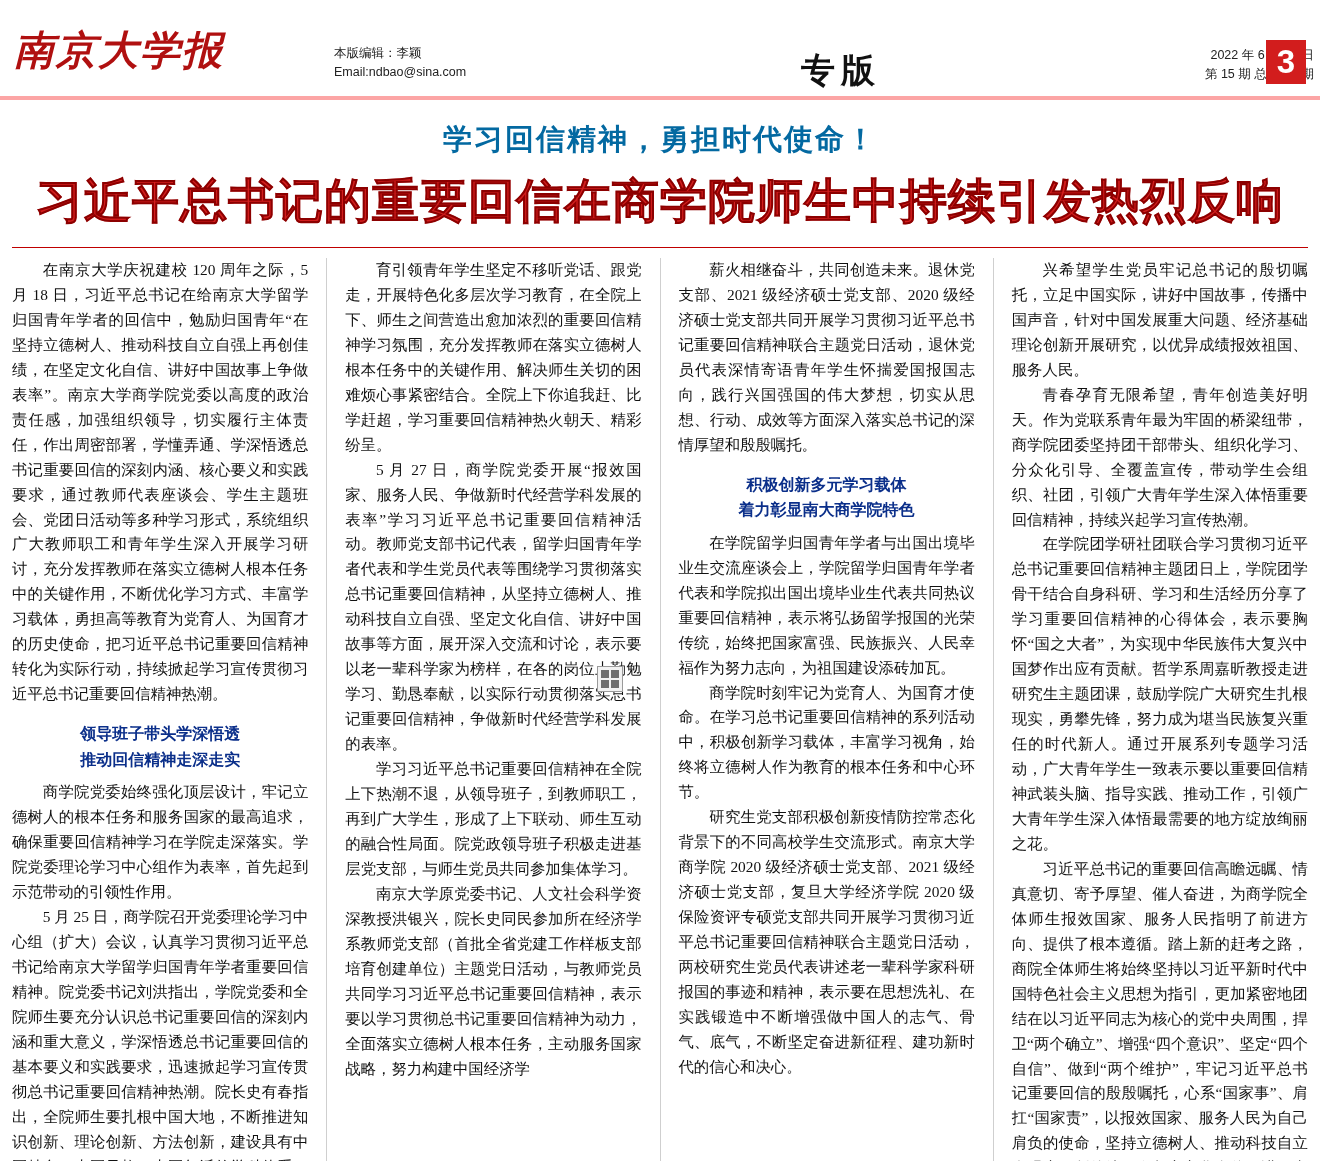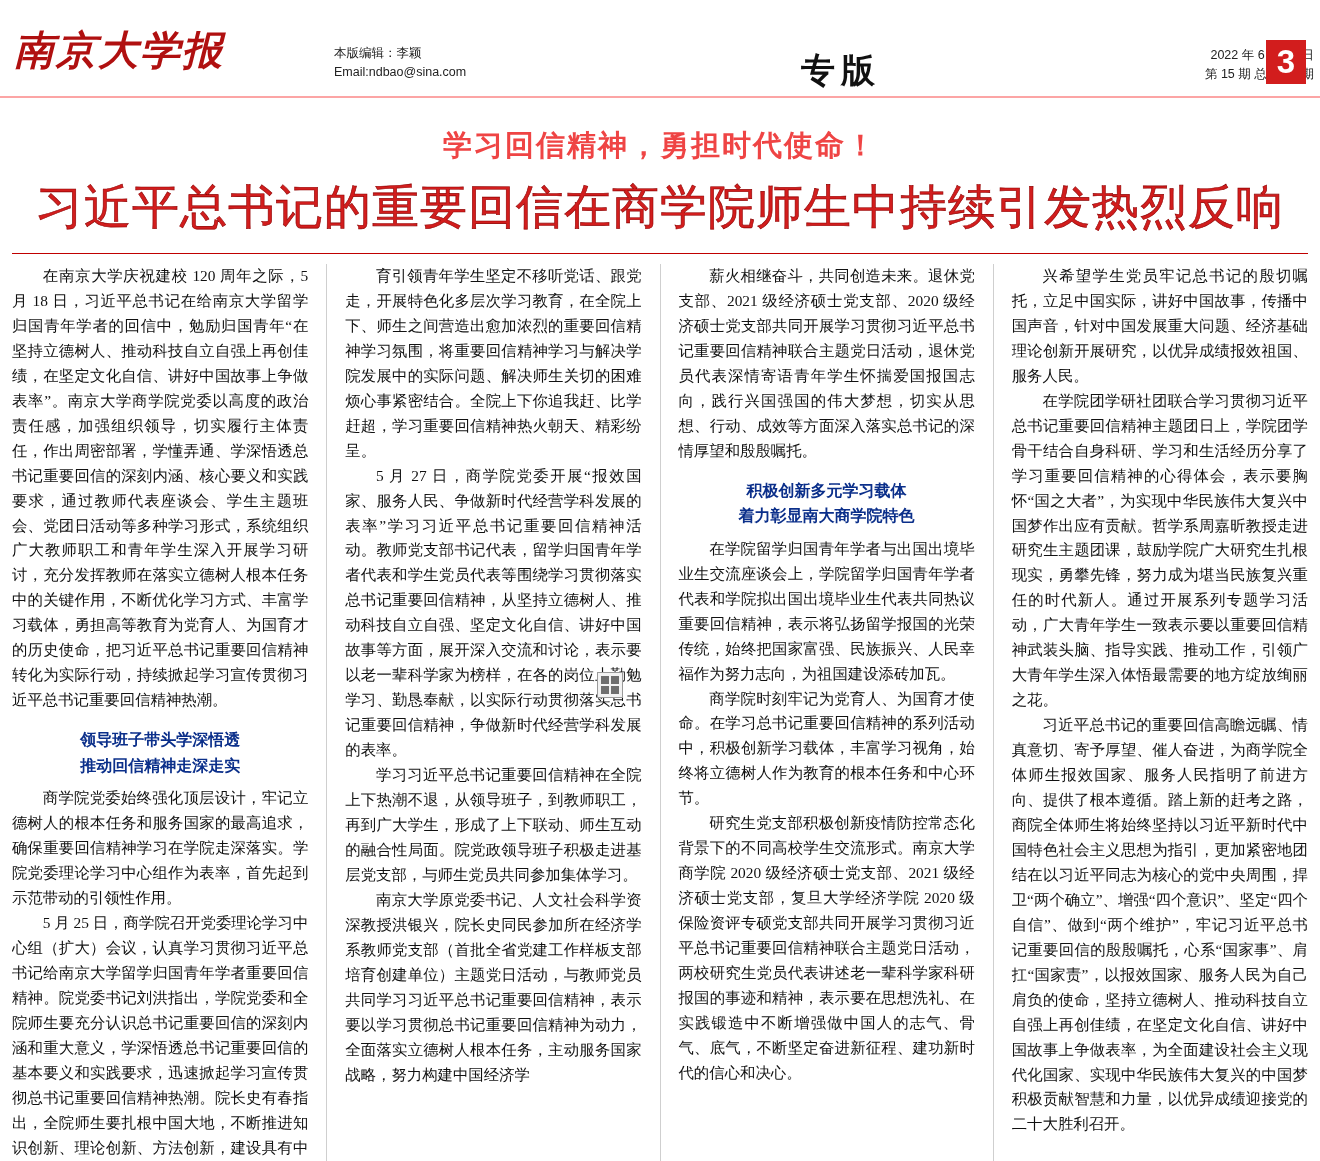--- a/index.html
+++ b/index.html
@@ -10,21 +10,21 @@
     color:#111;
     overflow:hidden;
     position:relative;
   }
   .page{position:relative;width:1320px;height:1161px;padding:0;}
 
   
   .masthead{
     position:relative;
     height:96px;
-    border-bottom:2px solid #fca5a5;
+    border-bottom:4px solid #fca5a5;
     display:flex;align-items:flex-start;
   }
   .logo{
     width:320px;padding-left:14px;padding-top:30px;
     font-family:"DejaVu Serif",serif;
     font-weight:bold;
     font-size:40px;
     color:#b01010;
     letter-spacing:2px;
     line-height:1;
@@ -67,32 +67,32 @@
     font-size:33px;
     font-weight:bold;
     font-family:"Liberation Sans",sans-serif;
     text-align:center;
     line-height:44px;
   }
 
   
   .subhead{
     text-align:center;
-    margin-top:28px;
+    margin-top:20px;
     font-size:29px;
     font-weight:bold;
-    color:#ef4444;
+    color:#0369a1;
     letter-spacing:2px;
     font-family:Liberation Serif, serif;
   }
   .mainhead{
     text-align:center;
     margin-top:10px;
     font-size:47px;
-    font-weight:normal;
+    font-weight:bold;
     color:#d21d1d;
     letter-spacing:1px;
     font-family:"DejaVu Serif",serif;
     -webkit-text-stroke:0.6px #8c0000;
     white-space:nowrap;
   }
   .head-rule{
     border-bottom:1.5px solid #c00000;
     margin:14px 12px 0 12px;
   }
@@ -176,37 +176,38 @@
         <p>5 月 25 日，商学院召开党委理论学习中心组（扩大）会议，认真学习贯彻习近平总书记给南京大学留学归国青年学者重要回信精神。院党委书记刘洪指出，学院党委和全院师生要充分认识总书记重要回信的深刻内涵和重大意义，学深悟透总书记重要回信的基本要义和实践要求，迅速掀起学习宣传贯彻总书记重要回信精神热潮。院长史有春指出，全院师生要扎根中国大地，不断推进知识创新、理论创新、方法创新，建设具有中国特色、中国风格、中国气派的学科体系，做到前瞻性的引领，作出实践性的贡献。</p>
       </div>
     <div class="divider-v"></div>
     <div class="col">
       <div class="mini-icon" style="left:252px;top:408px;">
         <i></i>
           <i></i>
           <i></i>
           <i></i>
       </div>
-    <p>育引领青年学生坚定不移听党话、跟党走，开展特色化多层次学习教育，在全院上下、师生之间营造出愈加浓烈的重要回信精神学习氛围，将重要回信精神学习与解决学院发展中的实际问题、解决师生关切的困难烦心事紧密结合。全院上下你追我赶、比学赶超，学习重要回信精神热火朝天、精彩纷呈。</p>
+    <p>育引领青年学生坚定不移听党话、跟党走，开展特色化多层次学习教育，在全院上下、师生之间营造出愈加浓烈的重要回信精神学习氛围，充分发挥教师在落实立德树人根本任务中的关键作用、解决师生关切的困难烦心事紧密结合。全院上下你追我赶、比学赶超，学习重要回信精神热火朝天、精彩纷呈。</p>
         <p>5 月 27 日，商学院党委开展“报效国家、服务人民、争做新时代经营学科发展的表率”学习习近平总书记重要回信精神活动。教师党支部书记代表，留学归国青年学者代表和学生党员代表等围绕学习贯彻落实总书记重要回信精神，从坚持立德树人、推动科技自立自强、坚定文化自信、讲好中国故事等方面，展开深入交流和讨论，表示要以老一辈科学家为榜样，在各的岗位上勤勉学习、勤恳奉献，以实际行动贯彻落实总书记重要回信精神，争做新时代经营学科发展的表率。</p>
         <p>学习习近平总书记重要回信精神在全院上下热潮不退，从领导班子，到教师职工，再到广大学生，形成了上下联动、师生互动的融合性局面。院党政领导班子积极走进基层党支部，与师生党员共同参加集体学习。</p>
         <p>南京大学原党委书记、人文社会科学资深教授洪银兴，院长史同民参加所在经济学系教师党支部（首批全省党建工作样板支部培育创建单位）主题党日活动，与教师党员共同学习习近平总书记重要回信精神，表示要以学习贯彻总书记重要回信精神为动力，全面落实立德树人根本任务，主动服务国家战略，努力构建中国经济学</p>
       </div>
     <div class="divider-v"></div>
     <div class="col">
         <p>薪火相继奋斗，共同创造未来。退休党支部、2021 级经济硕士党支部、2020 级经济硕士党支部共同开展学习贯彻习近平总书记重要回信精神联合主题党日活动，退休党员代表深情寄语青年学生怀揣爱国报国志向，践行兴国强国的伟大梦想，切实从思想、行动、成效等方面深入落实总书记的深情厚望和殷殷嘱托。</p>
         <div class="secthead">
           <div>积极创新多元学习载体</div>
           <div>着力彰显南大商学院特色</div>
         </div>
         <p>在学院留学归国青年学者与出国出境毕业生交流座谈会上，学院留学归国青年学者代表和学院拟出国出境毕业生代表共同热议重要回信精神，表示将弘扬留学报国的光荣传统，始终把国家富强、民族振兴、人民幸福作为努力志向，为祖国建设添砖加瓦。</p>
         <p>商学院时刻牢记为党育人、为国育才使命。在学习总书记重要回信精神的系列活动中，积极创新学习载体，丰富学习视角，始终将立德树人作为教育的根本任务和中心环节。</p>
         <p>研究生党支部积极创新疫情防控常态化背景下的不同高校学生交流形式。南京大学商学院 2020 级经济硕士党支部、2021 级经济硕士党支部，复旦大学经济学院 2020 级保险资评专硕党支部共同开展学习贯彻习近平总书记重要回信精神联合主题党日活动，两校研究生党员代表讲述老一辈科学家科研报国的事迹和精神，表示要在思想洗礼、在实践锻造中不断增强做中国人的志气、骨气、底气，不断坚定奋进新征程、建功新时代的信心和决心。</p>
       </div>
     <div class="divider-v"></div>
     <div class="col">
         <p>兴希望学生党员牢记总书记的殷切嘱托，立足中国实际，讲好中国故事，传播中国声音，针对中国发展重大问题、经济基础理论创新开展研究，以优异成绩报效祖国、服务人民。</p>
+        <p>青春孕育无限希望，青年创造美好明天。作为党联系青年最为牢固的桥梁纽带，商学院团委坚持团干部带头、组织化学习、分众化引导、全覆盖宣传，带动学生会组织、社团，引领广大青年学生深入体悟重要回信精神，持续兴起学习宣传热潮。</p>
         <p>在学院团学研社团联合学习贯彻习近平总书记重要回信精神主题团日上，学院团学骨干结合自身科研、学习和生活经历分享了学习重要回信精神的心得体会，表示要胸怀“国之大者”，为实现中华民族伟大复兴中国梦作出应有贡献。哲学系周嘉昕教授走进研究生主题团课，鼓励学院广大研究生扎根现实，勇攀先锋，努力成为堪当民族复兴重任的时代新人。通过开展系列专题学习活动，广大青年学生一致表示要以重要回信精神武装头脑、指导实践、推动工作，引领广大青年学生深入体悟最需要的地方绽放绚丽之花。</p>
         <p>习近平总书记的重要回信高瞻远瞩、情真意切、寄予厚望、催人奋进，为商学院全体师生报效国家、服务人民指明了前进方向、提供了根本遵循。踏上新的赶考之路，商院全体师生将始终坚持以习近平新时代中国特色社会主义思想为指引，更加紧密地团结在以习近平同志为核心的党中央周围，捍卫“两个确立”、增强“四个意识”、坚定“四个自信”、做到“两个维护”，牢记习近平总书记重要回信的殷殷嘱托，心系“国家事”、肩扛“国家责”，以报效国家、服务人民为自己肩负的使命，坚持立德树人、推动科技自立自强上再创佳绩，在坚定文化自信、讲好中国故事上争做表率，为全面建设社会主义现代化国家、实现中华民族伟大复兴的中国梦积极贡献智慧和力量，以优异成绩迎接党的二十大胜利召开。</p>
       </div>
   </div>
 
 </div>
 
 </body></html>

